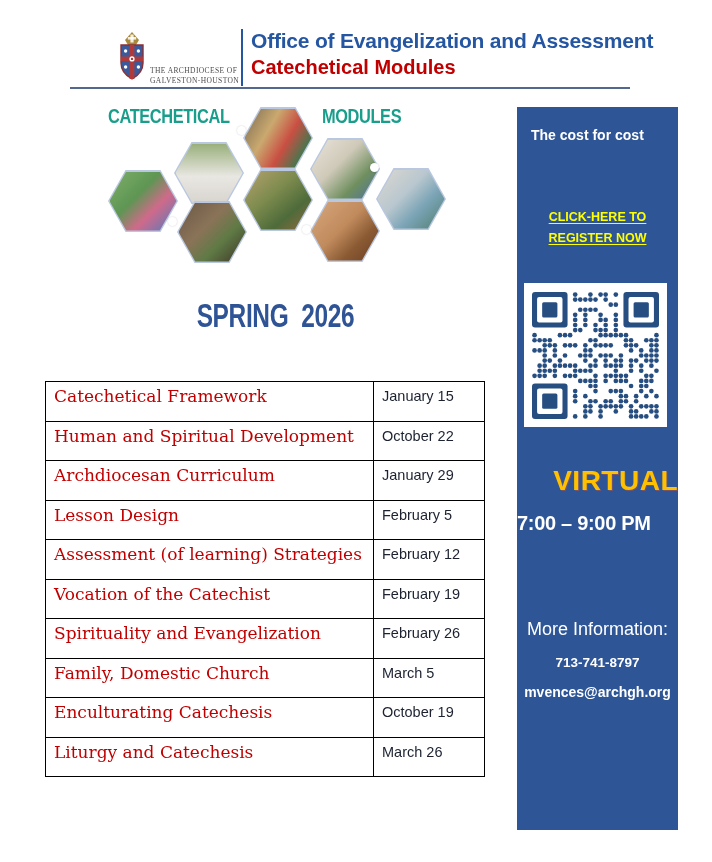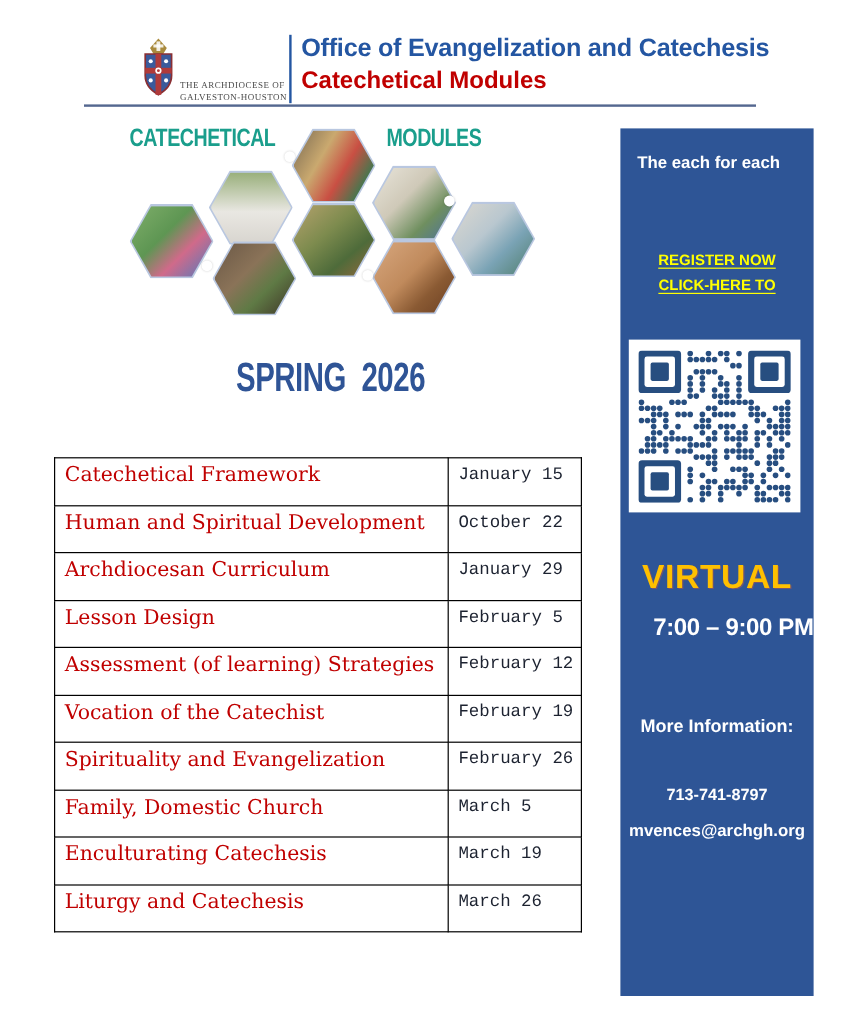--- a/index.html
+++ b/index.html
@@ -48,37 +48,37 @@
   .spring .cond{transform:scaleX(.72);transform-origin:center}
   .season-sub{position:absolute;left:30px;top:330px;width:490px;text-align:center;
           font-size:32px;font-weight:bold;color:var(--season-green);letter-spacing:-.5px}
   .season-sub .cond{transform:scaleX(.72);transform-origin:center}
 
   
   .schedule{position:absolute;left:45px;top:381px;width:440px;border-collapse:collapse;table-layout:fixed}
   .schedule td{border:1.6px solid #000;height:39.5px;vertical-align:top}
   .module-cell{width:328px;font-family:"DejaVu Serif",serif;font-size:17px;
                color:var(--accent-red);padding:4px 4px 0 8px}
-  .date-cell{font-family:Liberation Mono, monospace;font-size:14.5px;color:var(--date-ink);padding:6px 4px 0 8px}
+  .date-cell{font-family:Liberation Sans, sans-serif;font-size:14.5px;color:var(--date-ink);padding:6px 4px 0 8px}
 
   
   .sidebar{position:absolute;left:517px;top:107px;width:161px;height:723px;
            background:var(--sidebar-blue);color:#fff}
   .cost{position:absolute;left:14px;top:17px;font-size:14px;font-weight:bold;line-height:1.7}
   .register{position:absolute;left:0;top:100px;width:100%;text-align:center;
             color:var(--register-yellow);font-size:12.5px;font-weight:bold;line-height:1.65;
             text-decoration:underline;text-underline-offset:2px;cursor:pointer}
   .qr-box{position:absolute;left:7px;top:176px;width:143px;height:144px;background:#fff;
           display:flex;align-items:center;justify-content:center}
-  .virtual{position:absolute;left:0;top:358px;width:100%;text-align:center;
+  .virtual{position:absolute;left:0;top:358px;width:100%;text-align:right;
            color:var(--virtual-gold);font-size:28px;font-weight:bold;letter-spacing:.5px;
            text-shadow:1px 1px 0 rgba(176,83,79,.55)}
-  .time{position:absolute;left:0;top:405px;width:100%;text-align:right;
+  .time{position:absolute;left:0;top:405px;width:100%;text-align:left;
         font-size:20px;font-weight:bold;letter-spacing:-.3px}
-  .more-info{position:absolute;left:0;top:490px;width:100%;text-align:center;font-size:15px;font-weight:700}
+  .more-info{position:absolute;left:0;top:512px;width:100%;text-align:center;font-size:18px;font-weight:400}
   .contact-name{position:absolute;left:0;top:515px;width:100%;text-align:center;font-size:16px;font-weight:bold}
   .contact-phone{position:absolute;left:0;top:548px;width:100%;text-align:center;font-size:13.5px;font-weight:bold}
   .contact-email{position:absolute;left:0;top:577px;width:100%;text-align:center;font-size:14px;font-weight:bold}
 </style>
 </head>
 <body>
 
 <div class="page">
 
   <svg class="logo" viewBox="0 0 30 50">
@@ -93,21 +93,21 @@
     <circle cx="8.6" cy="36" r="1.7" fill="#fff"></circle>
     <circle cx="21.4" cy="36" r="1.7" fill="#fff"></circle>
     <circle cx="15" cy="27.9" r="2.6" fill="#fff"></circle>
     <circle cx="15" cy="27.9" r="1.2" fill="#B03A3A"></circle>
   </svg>
   <div class="org-name">
     <div>THE ARCHDIOCESE OF</div>
     <div>GALVESTON-HOUSTON</div>
   </div>
   <div class="v-divider"></div>
-  <div class="title1">Office of Evangelization and Catechesis</div>
+  <div class="title1">Office of Evangelization and Assessment</div>
   <div class="title2">Catechetical Modules</div>
   <div class="h-rule"></div>
 
   <div class="word word-left"><span class="cond">CATECHETICAL</span></div>
   <div class="word word-right"><span class="cond">MODULES</span></div>
 
   <div class="hex" style="left:243px;top:107px">
       <div class="rim"></div>
       <div class="photo p1"></div>
     </div>
@@ -176,36 +176,36 @@
         <tr>
           <td class="module-cell">Spirituality and Evangelization</td>
           <td class="date-cell">February 26</td>
         </tr>
         <tr>
           <td class="module-cell">Family, Domestic Church</td>
           <td class="date-cell">March 5</td>
         </tr>
         <tr>
           <td class="module-cell">Enculturating Catechesis</td>
-          <td class="date-cell">March 19</td>
+          <td class="date-cell">October 19</td>
         </tr>
         <tr>
           <td class="module-cell">Liturgy and Catechesis</td>
           <td class="date-cell">March 26</td>
         </tr>
       </tbody>
   </table>
 
   <div class="sidebar">
     <div class="cost">
-      <div>The each for each</div>
+      <div>The cost for cost</div>
     </div>
     <div class="register">
+      <div>CLICK-HERE TO</div>
       <div>REGISTER NOW</div>
-      <div>CLICK-HERE TO</div>
     </div>
     <div class="qr-box">
         <svg viewBox="0 0 25 25" width="127" height="127">
           <circle cx="8.5" cy="0.5" r="0.46" fill="#274E80"></circle>
           <circle cx="11.5" cy="0.5" r="0.46" fill="#274E80"></circle>
           <circle cx="13.5" cy="0.5" r="0.46" fill="#274E80"></circle>
           <circle cx="14.5" cy="0.5" r="0.46" fill="#274E80"></circle>
           <circle cx="16.5" cy="0.5" r="0.46" fill="#274E80"></circle>
           <circle cx="8.5" cy="1.5" r="0.46" fill="#274E80"></circle>
           <circle cx="9.5" cy="1.5" r="0.46" fill="#274E80"></circle>

